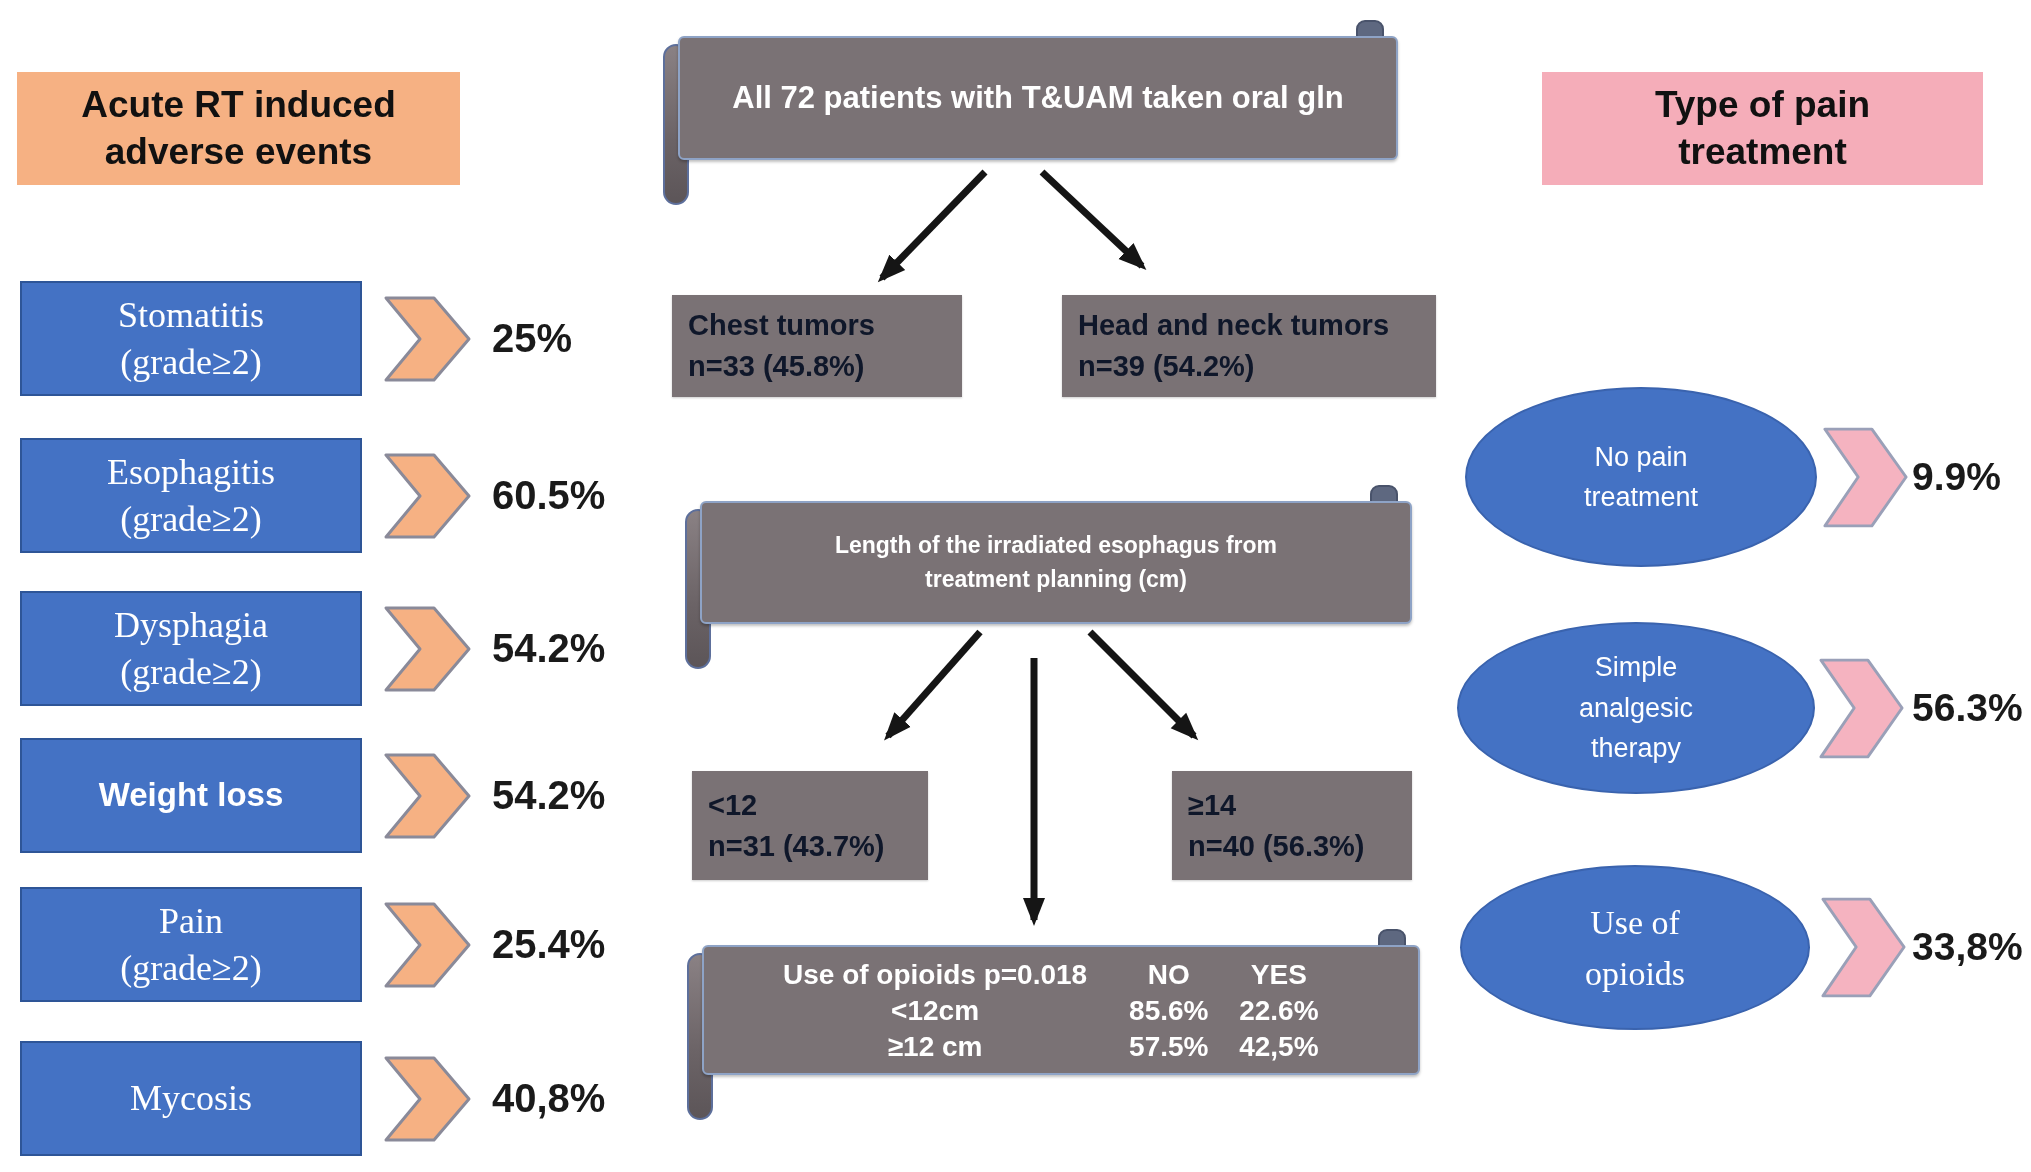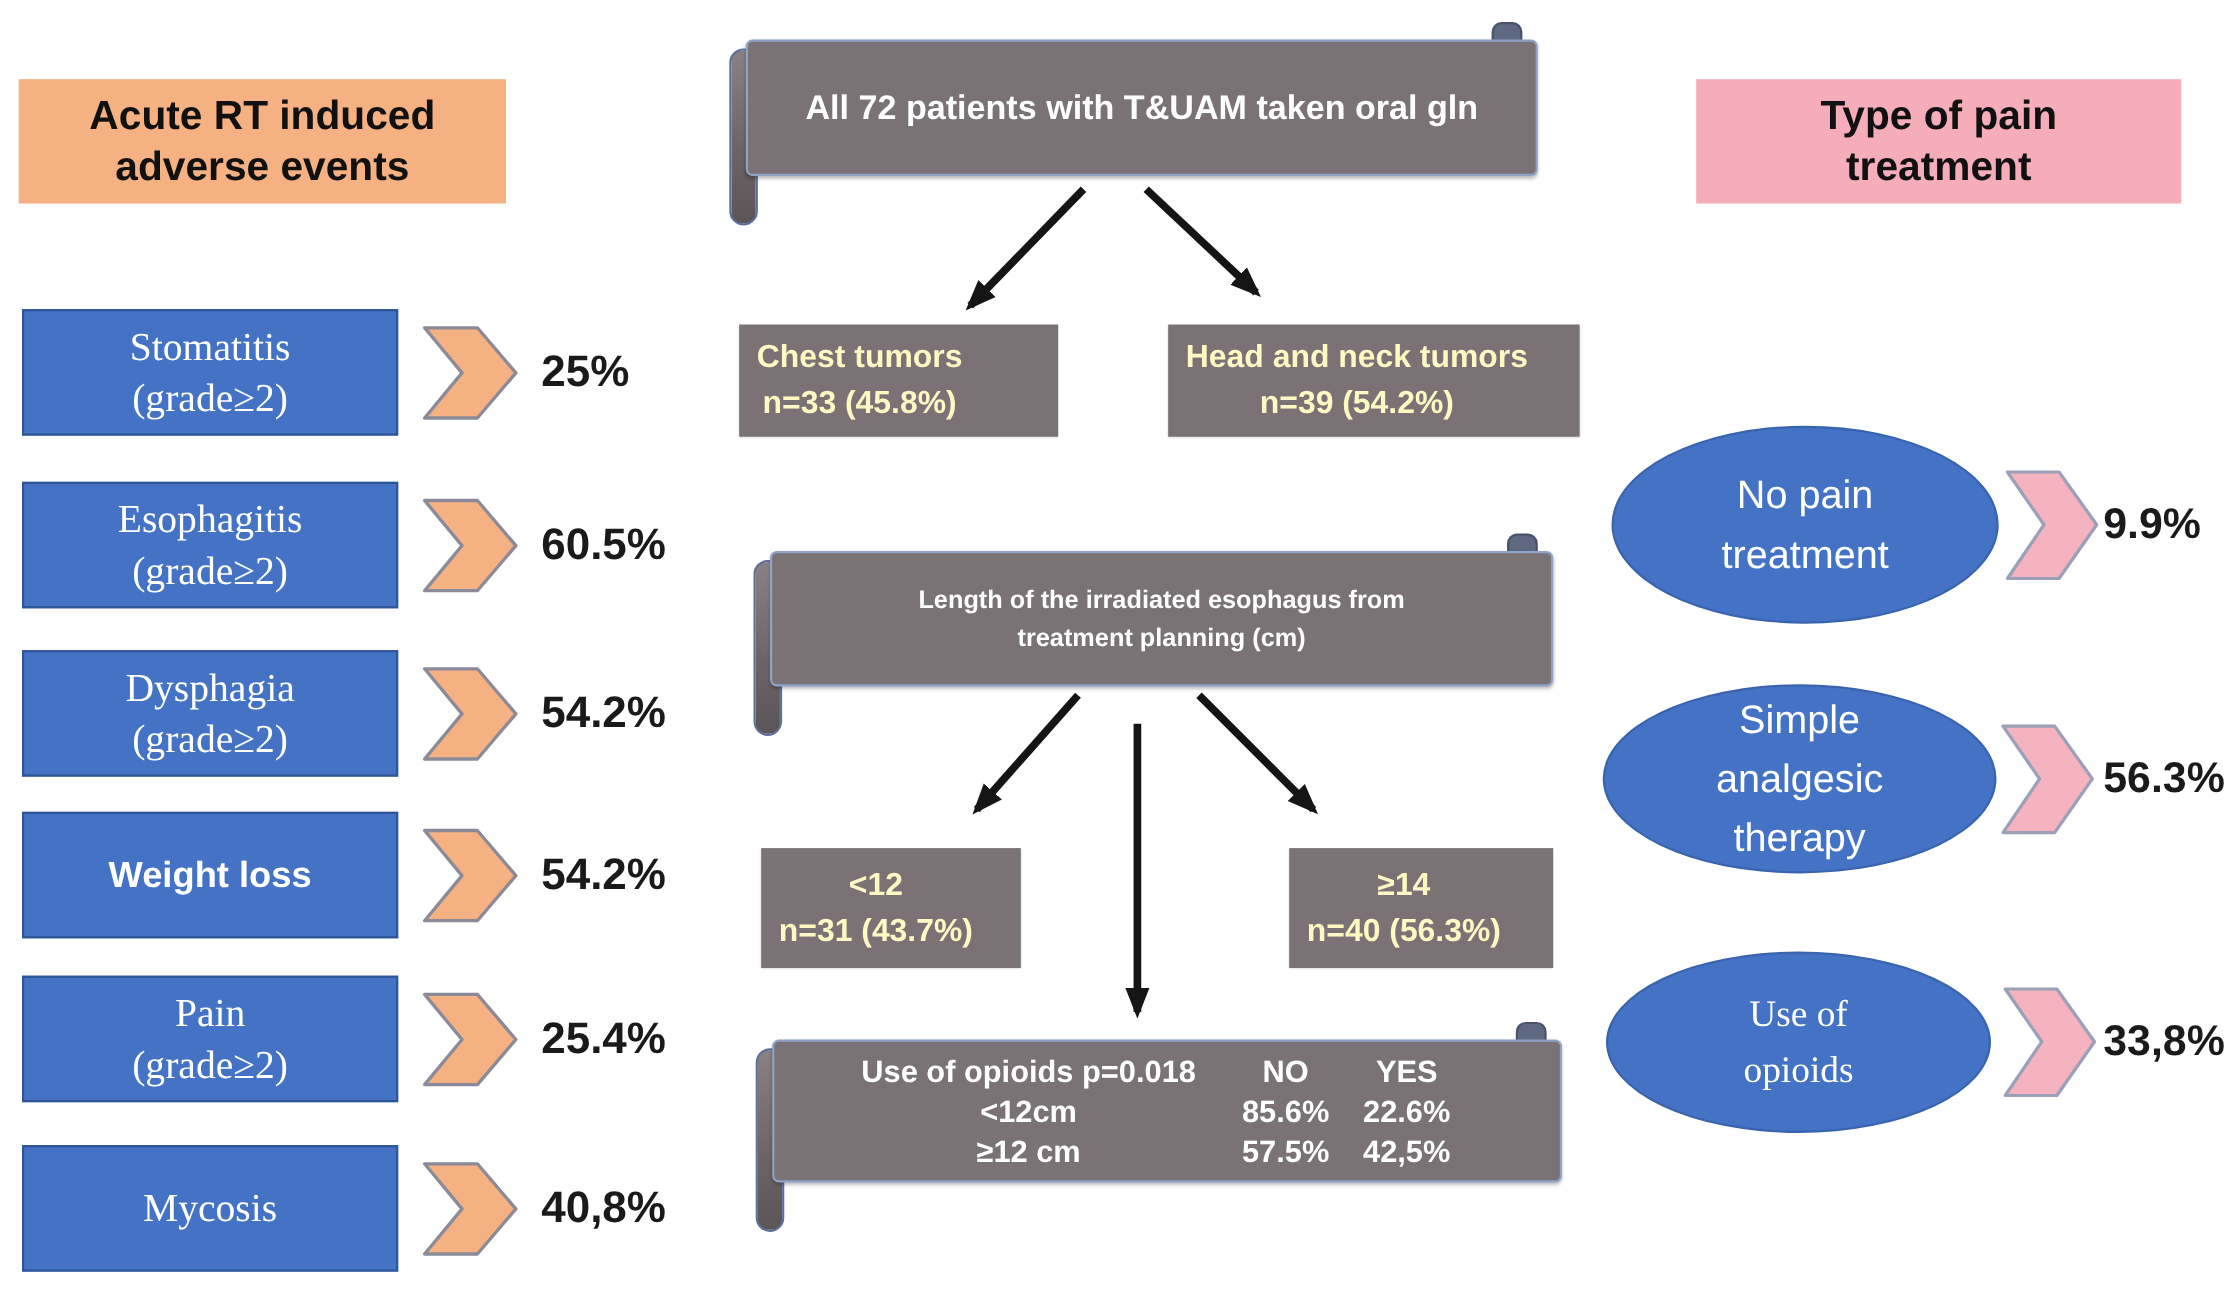--- a/index.html
+++ b/index.html
@@ -67,32 +67,32 @@
   .op-row span{
     text-align:center;color:#ffffff;font-weight:700;font-size:28px;white-space:nowrap;
   }
 
   
   .gray-box{
     position:absolute;background:#7a7275;box-sizing:border-box;
     display:flex;align-items:center;box-shadow:0 1px 2px rgba(0,0,0,0.2);
   }
   .gray-box span{
-    display:block;padding:8px 16px;color:#fef9c3;font-weight:700;font-size:29px;
-    line-height:1.4;white-space:pre-line;text-align:center;
+    display:block;padding:8px 16px;color:#0f172a;font-weight:700;font-size:29px;
+    line-height:1.4;white-space:pre-line;text-align:left;
   }
 
   
   .ellipse{
     position:absolute;background:#4472c4;border:2px solid #3a63ae;border-radius:50%;
     box-sizing:border-box;display:flex;align-items:center;justify-content:center;
   }
   .el-label{
     color:#ffffff;text-align:center;white-space:pre-line;line-height:1.5;
-    font-size:36px;font-weight:400;
+    font-size:27px;font-weight:400;
   }
   .el-label.serif{font-family:"Liberation Serif",serif;font-size:34px;}
   .pct-right{
     position:absolute;left:1912px;width:140px;height:60px;line-height:60px;
     font-size:39px;font-weight:700;color:#1a1a1a;
   }
 
   
   .arrows{position:absolute;left:0;top:0;pointer-events:none;}
 </style>

